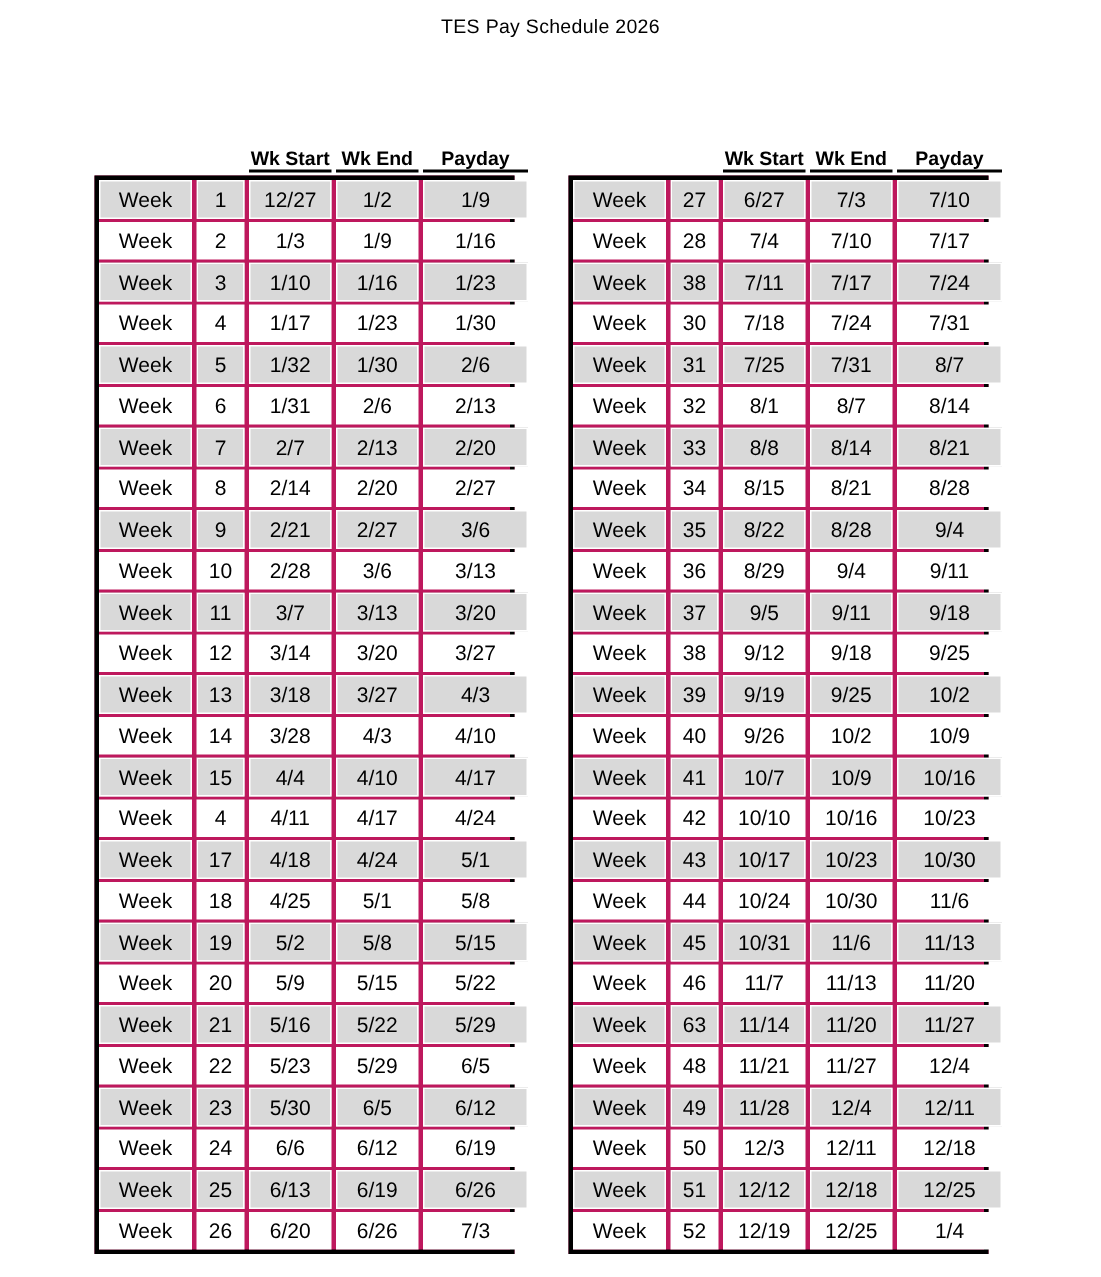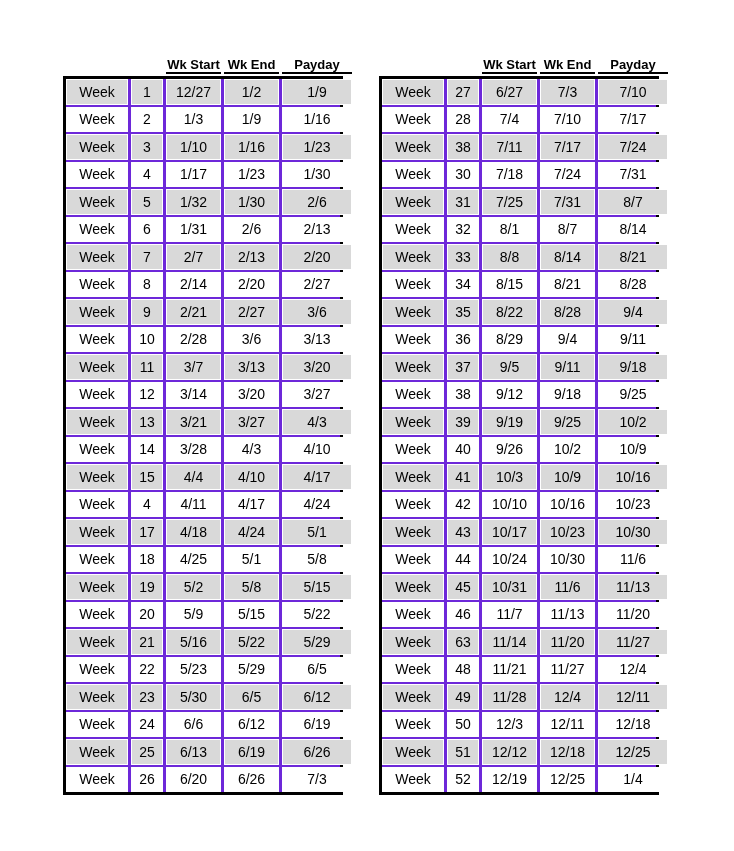--- a/index.html
+++ b/index.html
@@ -24,20 +24,21 @@
     letter-spacing: 0.2px;
   }
   .tables {
     display: flex;
     margin-top: 57px;
     margin-left: 63px;
     gap: 24px;
   }
   .pay-table {
     width: 292px;
+    margin-top: 16px;
   }
   
   .head-row {
     display: flex;
     padding-left: 103px;
     gap: 3px;
     margin-bottom: 2px;
     align-items: flex-end;
   }
   .head-cell {
@@ -52,41 +53,42 @@
   }
   .head-cell.c3, .head-cell.c4 { width: 55px; }
   .head-cell.c5 { width: 70px; text-align: center; }
   
   .grid {
     display: grid;
     grid-template-columns: 62px 32px 55px 55px 70px;
     grid-auto-rows: 25.5px;
     column-gap: 3px;
     row-gap: 2px;
-    background: #6d28d9;
+    background: #be185d;
     border: 3px solid #000000;
     width: 274px; 
   }
   .cell {
     display: flex;
     align-items: center;
     justify-content: center;
     background: #ffffff;
     font-size: 14px;
     line-height: 14px;
   }
   .cell.shaded {
     background: #d9d9d9;
     box-shadow: inset 0 0 0 1px #ffffff;
   }
 </style>
 </head>
 <body>
 
 <div class="page">
+  <div class="title">TES Pay Schedule 2026</div>
 
   <div class="tables">
 
     <section class="pay-table">
       <div class="head-row">
         <div class="head-cell c3">Wk Start</div>
         <div class="head-cell c4">Wk End</div>
         <div class="head-cell c5">Payday</div>
       </div>
       <div class="grid">
@@ -145,21 +147,21 @@
           <div class="cell shaded">3/7</div>
           <div class="cell shaded">3/13</div>
           <div class="cell shaded">3/20</div>
           <div class="cell">Week</div>
           <div class="cell">12</div>
           <div class="cell">3/14</div>
           <div class="cell">3/20</div>
           <div class="cell">3/27</div>
           <div class="cell shaded">Week</div>
           <div class="cell shaded">13</div>
-          <div class="cell shaded">3/21</div>
+          <div class="cell shaded">3/18</div>
           <div class="cell shaded">3/27</div>
           <div class="cell shaded">4/3</div>
           <div class="cell">Week</div>
           <div class="cell">14</div>
           <div class="cell">3/28</div>
           <div class="cell">4/3</div>
           <div class="cell">4/10</div>
           <div class="cell shaded">Week</div>
           <div class="cell shaded">15</div>
           <div class="cell shaded">4/4</div>
@@ -295,21 +297,21 @@
           <div class="cell shaded">9/19</div>
           <div class="cell shaded">9/25</div>
           <div class="cell shaded">10/2</div>
           <div class="cell">Week</div>
           <div class="cell">40</div>
           <div class="cell">9/26</div>
           <div class="cell">10/2</div>
           <div class="cell">10/9</div>
           <div class="cell shaded">Week</div>
           <div class="cell shaded">41</div>
-          <div class="cell shaded">10/3</div>
+          <div class="cell shaded">10/7</div>
           <div class="cell shaded">10/9</div>
           <div class="cell shaded">10/16</div>
           <div class="cell">Week</div>
           <div class="cell">42</div>
           <div class="cell">10/10</div>
           <div class="cell">10/16</div>
           <div class="cell">10/23</div>
           <div class="cell shaded">Week</div>
           <div class="cell shaded">43</div>
           <div class="cell shaded">10/17</div>

